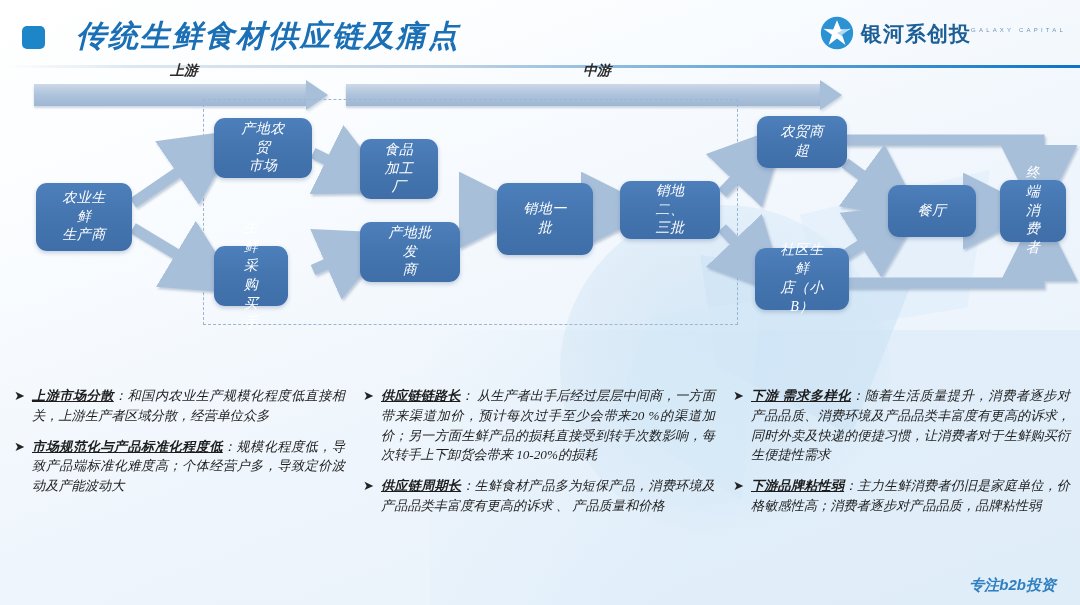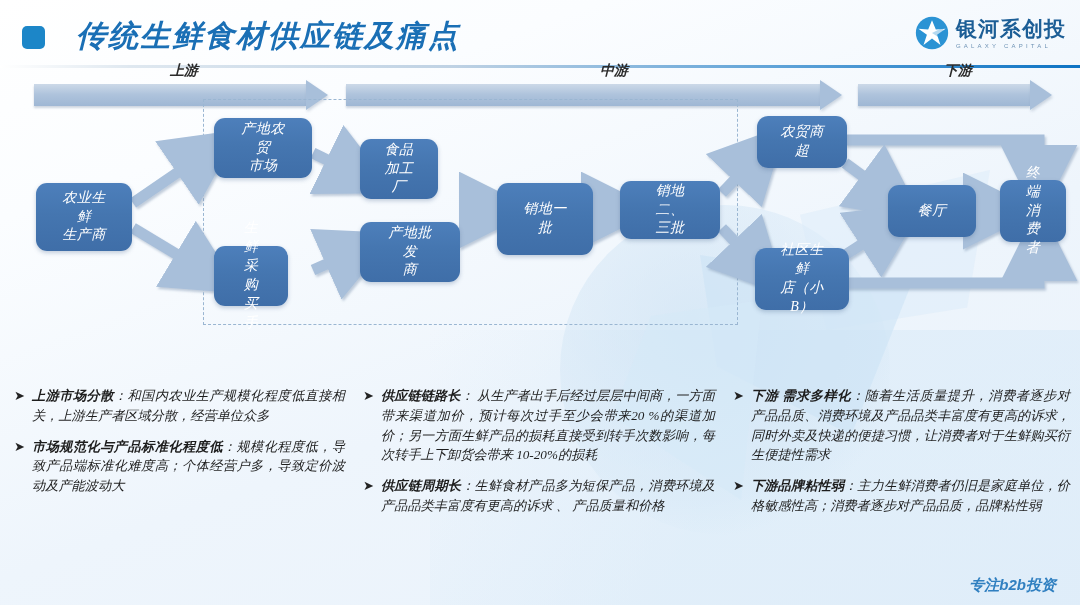--- a/index.html
+++ b/index.html
@@ -53,21 +53,21 @@
     font-size: 30px; font-weight: bold; letter-spacing: 2px;
     color: #1a6fb5;
     font-family: "Liberation Serif", "DejaVu Serif", serif;
     font-style: italic;
   }
   .logo-wrap {
     position: absolute; right: 14px; top: 16px;
     display: flex; align-items: center; gap: 7px;
   }
   .logo-mark { width: 34px; height: 34px; }
-  .logo-text-block { display: flex; flex-direction: column; line-height: 1; }
+  .logo-text-block { display: flex; flex-direction: row; line-height: 1; }
   .logo-cn {
     font-size: 21px; font-weight: bold; color: #1c5e96; letter-spacing: 1px;
     font-family: "Liberation Sans", sans-serif;
   }
   .logo-en {
     font-size: 6px; color: #6f93b5; letter-spacing: 3.2px; margin-top: 4px;
     font-family: "Liberation Sans", sans-serif;
   }
   .header-rule {
     position: absolute; left: 0; top: 65px; width: 1080px; height: 3px;
@@ -133,21 +133,21 @@
     flex: 0 0 auto; width: 18px;
     font-size: 13px; color: #222; line-height: 1.5;
     font-family: "DejaVu Sans", sans-serif;
   }
   .bullet-text {
     font-size: 13.2px; line-height: 1.5; color: #1d1d1d;
     font-style: italic;
     text-align: justify;
   }
   .bullet-text .lead {
-    font-weight: bold; 
+    font-weight: bold; text-decoration: underline;
   }
   .footer-note {
     position: absolute; right: 24px; bottom: 10px;
     font-size: 15px; font-weight: bold; font-style: italic;
     color: #2f7fc0;
     font-family: "Liberation Sans", sans-serif;
   }
 </style>
 </head>
 <body>
@@ -175,31 +175,26 @@
     </span>
   </div>
   <div class="header-rule"></div>
 
   <div class="band" style="left:34px; top:84px; width:300px;">
     <div class="band-body" style="width:272px;"></div>
     <div class="band-head" style="left:272px;"></div>
     <div class="band-label">上游</div>
   </div>
 
-  <div class="band" style="left:346px; top:84px; width:502px;padding-left:17px;">
+  <div class="band" style="left:346px; top:84px; width:502px;">
     <div class="band-body" style="width:474px;"></div>
     <div class="band-head" style="left:474px;"></div>
     <div class="band-label">中游</div>
   </div>
 
-  <div class="band" style="left:858px; top:84px; width:200px;">
-    <div class="band-body" style="width:172px;"></div>
-    <div class="band-head" style="left:172px;"></div>
-    <div class="band-label">下游</div>
-  </div>
 
   <div class="mid-zone"></div>
 
   <div class="conn" style="left:0; top:0; width:1080px; height:360px;">
     <svg width="1080" height="360" viewBox="0 0 1080 360">
       <defs>
         <marker id="ar" markerWidth="7" markerHeight="7" refX="3.2" refY="3.5" orient="auto">
           <path d="M0,0 L7,3.5 L0,7 Z" fill="#a8bfda"></path>
         </marker>
         <filter id="sh" x="-40%" y="-40%" width="190%" height="190%">

